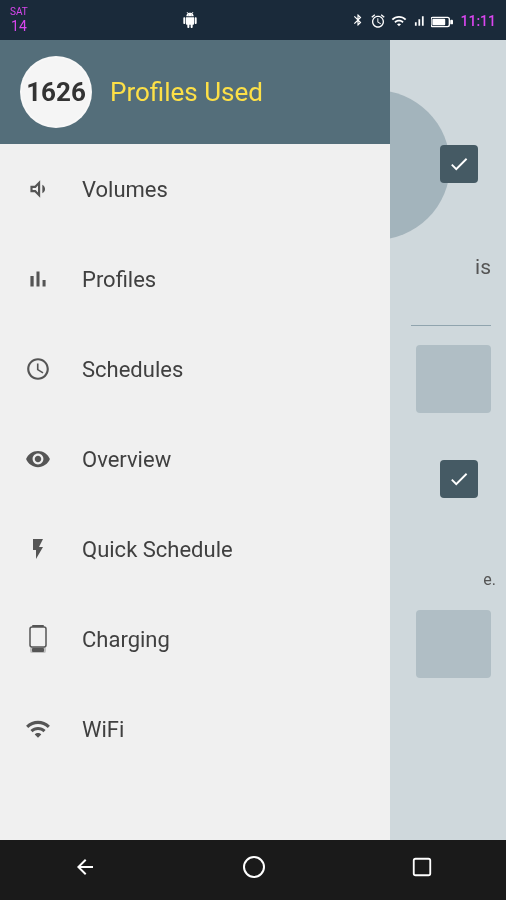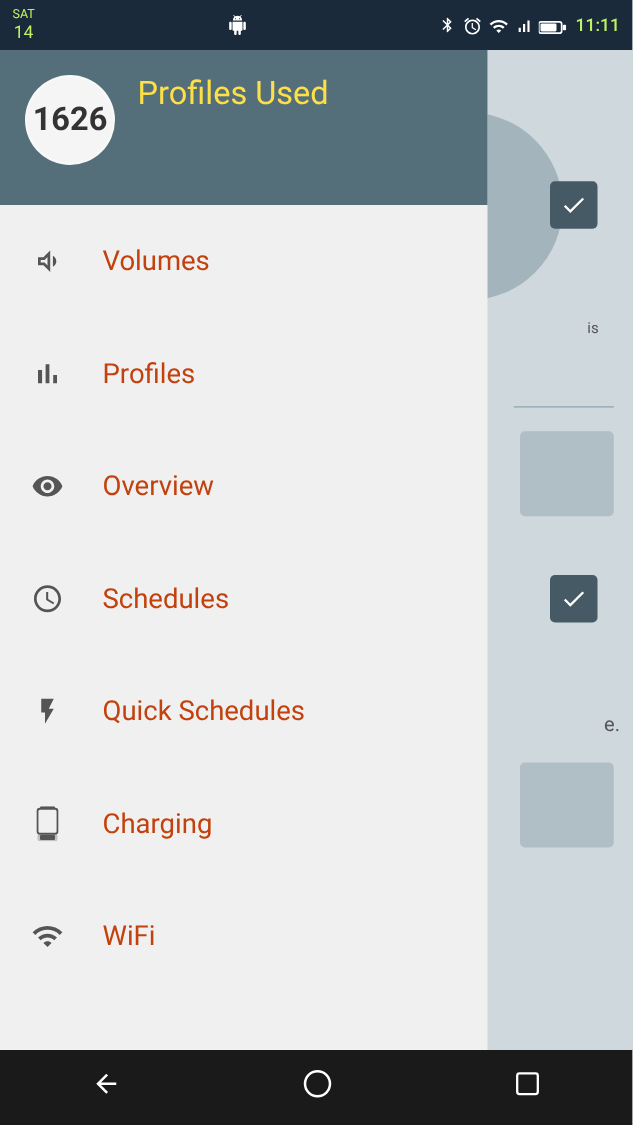--- a/index.html
+++ b/index.html
@@ -14,21 +14,21 @@
 
     
     .status-bar {
       width: 100%;
       height: 40px;
       background: #1a2a3a;
       display: flex;
       align-items: center;
       justify-content: space-between;
       padding: 0 10px;
-      color: #bef264;
+      color: #d946ef;
       font-size: 13px;
       position: relative;
       z-index: 20;
     }
     .status-left {
       display: flex;
       flex-direction: column;
       align-items: center;
       font-size: 11px;
     }
@@ -98,22 +98,23 @@
       height: 820px;
       background: #f0f0f0;
       z-index: 10;
       display: flex;
       flex-direction: column;
     }
 
     
     .drawer-header {
       background: #546e7a;
-      height: 124px;
-      display: flex;
+      height: 104px;
+      display: flex;
+      align-items: center;
       padding: 20px 20px;
       gap: 18px;
       flex-shrink: 0;
     }
     .profile-circle {
       width: 72px;
       height: 72px;
       border-radius: 50%;
       background: #f5f5f5;
       display: flex;
@@ -149,21 +150,21 @@
       width: 32px;
       display: flex;
       align-items: center;
       justify-content: center;
       font-size: 26px;
       color: #555;
       flex-shrink: 0;
     }
     .menu-label {
       font-size: 22px;
-      color: #c2410c;
+      color: #404040;
       font-weight: 400;
     }
 
     
     .bottom-nav {
       position: absolute;
       bottom: 0;
       left: 0;
       width: 506px;
       height: 60px;
@@ -233,21 +234,21 @@
 <div class="background-content">
   <div class="bg-circle1"></div>
   <div class="bg-circle2"></div>
 
   <div class="bg-checkbox checked" style="right: 28px; top: 105px;">
     <svg width="22" height="22" viewBox="0 0 24 24" fill="white">
         <path d="M9 16.17L4.83 12l-1.42 1.41L9 19 21 7l-1.41-1.41L9 16.17z"></path>
       </svg>
   </div>
 
-  <div style="position:absolute; right: 27px; top:215px; color: #555; font-size:12px;">is</div>
+  <div style="position:absolute; right: 15px; top:215px; color: #555; font-size:21px;">is</div>
 
   <div style="position:absolute; right: 15px; top:285px; width:80px; height:1px; background:#90a4ae;"></div>
 
   <div class="bg-rect" style="right: 15px; top: 305px; width: 75px; height: 68px;"></div>
 
   <div class="bg-checkbox checked" style="right: 28px; top: 420px;">
     <svg width="22" height="22" viewBox="0 0 24 24" fill="white">
         <path d="M9 16.17L4.83 12l-1.42 1.41L9 19 21 7l-1.41-1.41L9 16.17z"></path>
       </svg>
   </div>
@@ -282,42 +283,42 @@
         <svg width="26" height="26" viewBox="0 0 24 24" fill="#555">
           <path d="M5 9.2h3V19H5V9.2zM10.6 5h2.8v14h-2.8V5zM16.2 13H19v6h-2.8v-6z"></path>
         </svg>
       </div>
       <span class="menu-label">Profiles</span>
     </div>
 
     <div class="menu-item">
       <div class="menu-icon icon-svg">
         <svg width="26" height="26" viewBox="0 0 24 24" fill="#555">
+          <path d="M11.99 2C6.47 2 2 6.48 2 12s4.47 10 9.99 10C17.52 22 22 17.52 22 12S17.52 2 11.99 2zM12 20c-4.42 0-8-3.58-8-8s3.58-8 8-8 8 3.58 8 8-3.58 8-8 8zm.5-13H11v6l5.25 3.15.75-1.23-4.5-2.67V7z"></path>
+        </svg>
+      </div>
+      <span class="menu-label">Schedules</span>
+    </div>
+
+    <div class="menu-item">
+      <div class="menu-icon icon-svg">
+        <svg width="26" height="26" viewBox="0 0 24 24" fill="#555">
           <path d="M12 4.5C7 4.5 2.73 7.61 1 12c1.73 4.39 6 7.5 11 7.5s9.27-3.11 11-7.5c-1.73-4.39-6-7.5-11-7.5zM12 17c-2.76 0-5-2.24-5-5s2.24-5 5-5 5 2.24 5 5-2.24 5-5 5zm0-8c-1.66 0-3 1.34-3 3s1.34 3 3 3 3-1.34 3-3-1.34-3-3-3z"></path>
         </svg>
       </div>
       <span class="menu-label">Overview</span>
-    </div>
-
-    <div class="menu-item">
-      <div class="menu-icon icon-svg">
-        <svg width="26" height="26" viewBox="0 0 24 24" fill="#555">
-          <path d="M11.99 2C6.47 2 2 6.48 2 12s4.47 10 9.99 10C17.52 22 22 17.52 22 12S17.52 2 11.99 2zM12 20c-4.42 0-8-3.58-8-8s3.58-8 8-8 8 3.58 8 8-3.58 8-8 8zm.5-13H11v6l5.25 3.15.75-1.23-4.5-2.67V7z"></path>
-        </svg>
-      </div>
-      <span class="menu-label">Schedules</span>
     </div>
 
     <div class="menu-item">
       <div class="menu-icon icon-svg">
         <svg width="24" height="26" viewBox="0 0 24 24" fill="#555">
           <path d="M7 2v11h3v9l7-12h-4l4-8z"></path>
         </svg>
       </div>
-      <span class="menu-label">Quick Schedules</span>
+      <span class="menu-label">Quick Schedule</span>
     </div>
 
 
     <div class="menu-item">
       <div class="menu-icon icon-svg">
         <svg width="18" height="28" viewBox="0 0 18 28" fill="#555">
           <rect x="3" y="0" width="12" height="2" rx="1"></rect>
           <rect x="1" y="2" width="16" height="20" rx="2" stroke="#555" stroke-width="1.5" fill="none"></rect>
           <rect x="1" y="22" width="16" height="6" rx="2" fill="#555" opacity="0.3"></rect>
           <rect x="3" y="23" width="12" height="4" rx="1" fill="#555"></rect>

